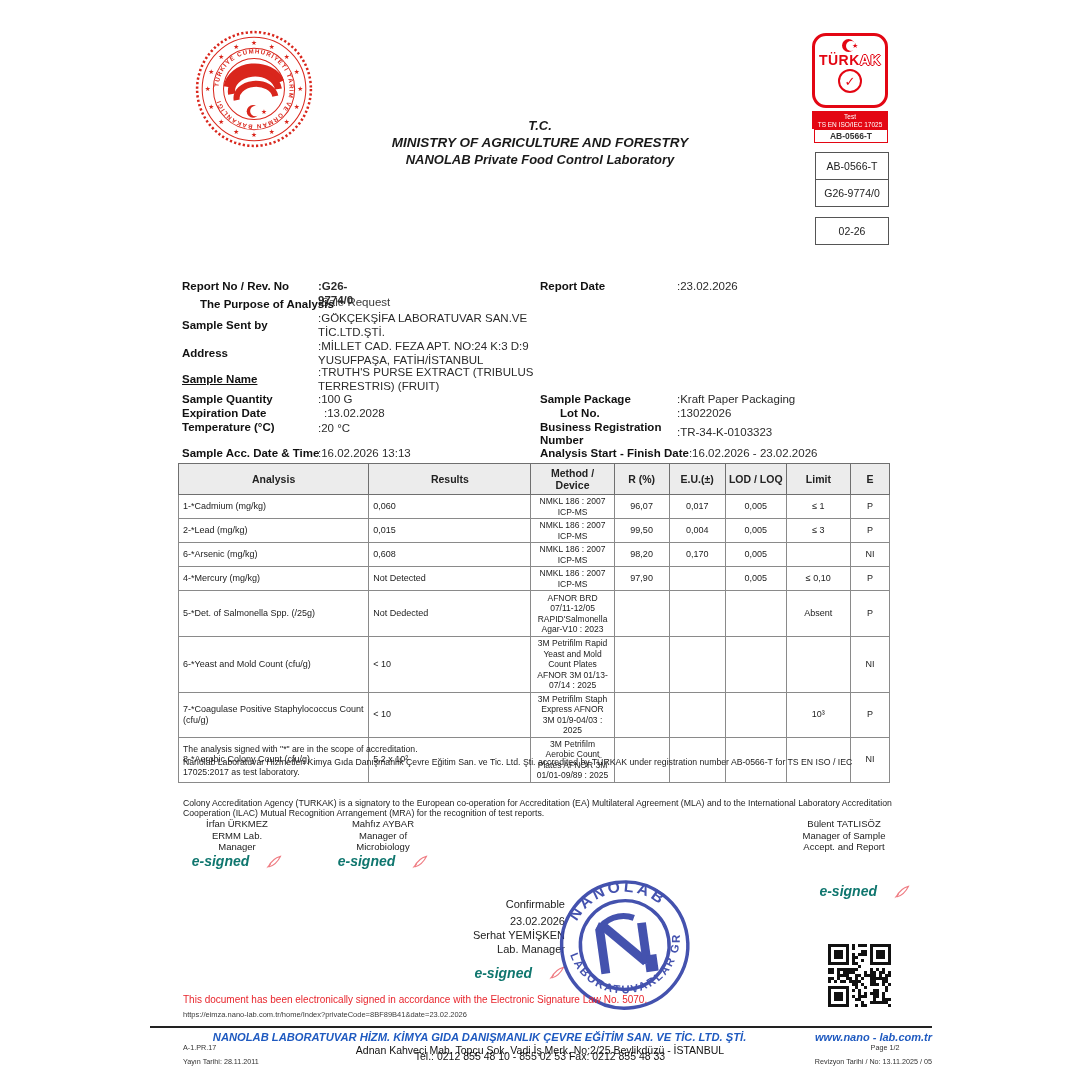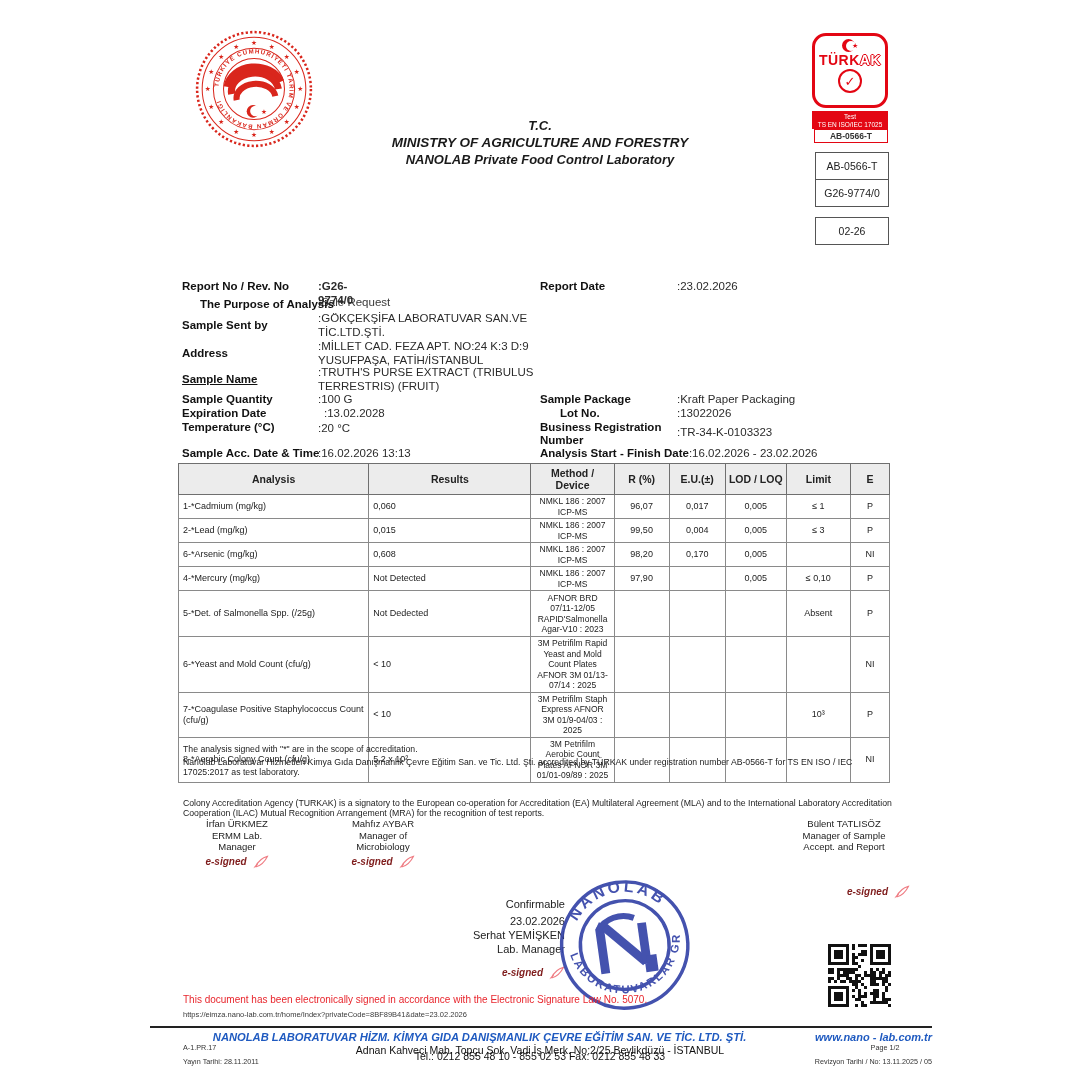--- a/index.html
+++ b/index.html
@@ -43,21 +43,21 @@
   table.analysis th{background:#ececec;border:1.2px solid #6f6f6f;font-size:10.5px;font-weight:bold;padding:2px;height:26px;}
   table.analysis td{border:1px solid #8a8a8a;padding:1px 4px;text-align:center;line-height:10.5px;}
   table.analysis td.l{text-align:left;}
   td.met{font-size:8.5px;line-height:10px;}
   
   .fnote{left:183px;top:744px;width:712px;font-size:8.7px;line-height:10.5px;color:#222;}
   .fnote p{margin:0 0 2px 0;}
   .fnote .sp{height:18px;}
   
   .sig{width:130px;text-align:center;font-size:9.5px;line-height:11.5px;color:#222;}
-  .esign{color:#7f1d1d;font-weight:bold;font-style:italic;font-size:10px;display:inline-flex;align-items:center;gap:6px;}
+  .esign{color:#0f766e;font-weight:bold;font-style:italic;font-size:14px;display:inline-flex;align-items:center;gap:17px;}
   .esign svg{width:16px;height:14px;}
   
   .confirm{left:425px;top:897px;width:140px;text-align:right;font-size:11px;line-height:14px;color:#222;}
   .stampwrap{left:556px;top:876px;transform:rotate(-8deg);opacity:.92;}
   
   .qr{left:828px;top:944px;width:63px;height:63px;}
   
   .law{left:183px;top:994px;font-size:10px;color:#e8262d;}
   .url{left:183px;top:1010px;font-size:7.5px;color:#3a3a3a;}
   .rule{left:150px;top:1026px;width:782px;height:2px;background:#222;}

